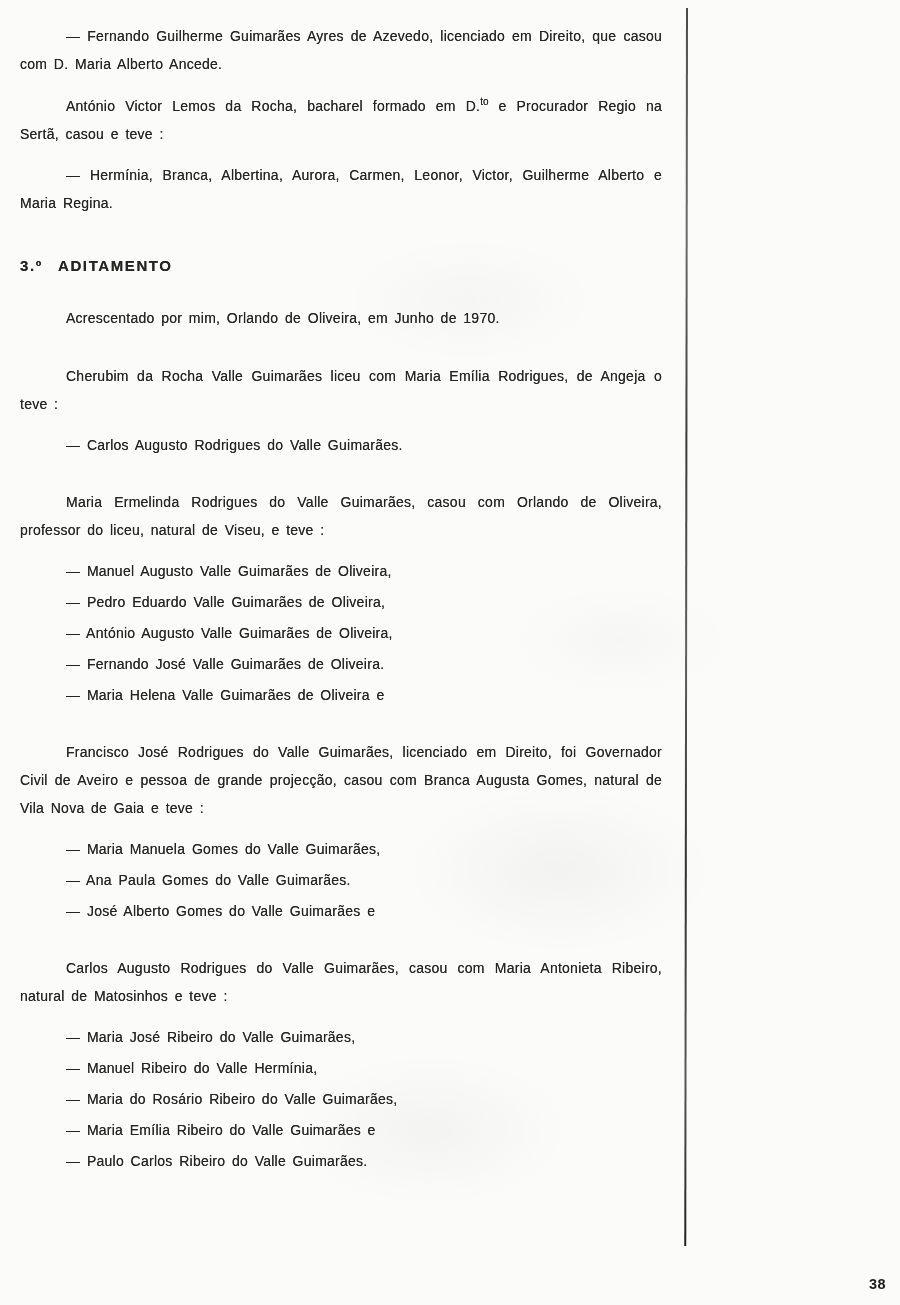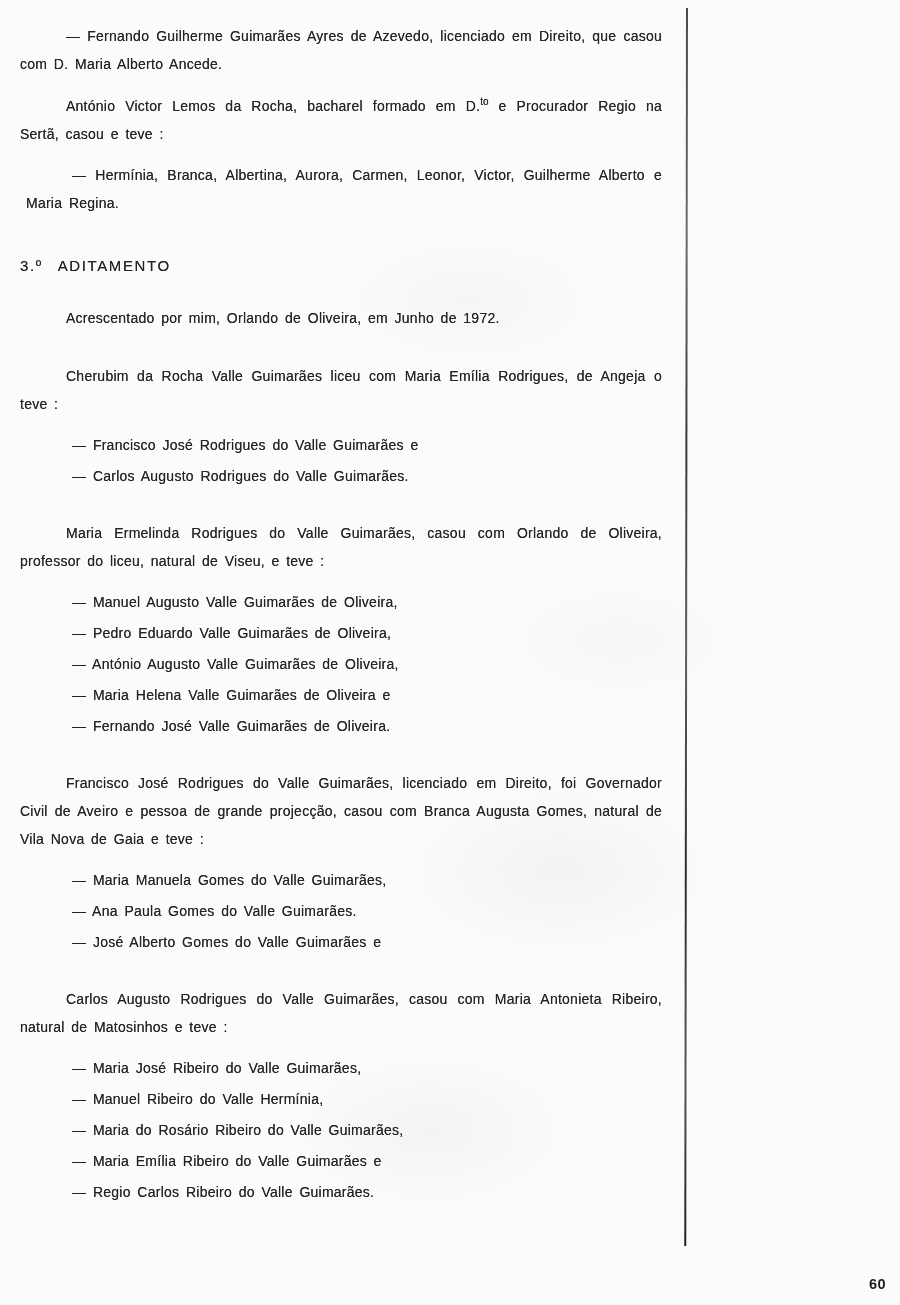--- a/index.html
+++ b/index.html
@@ -45,28 +45,28 @@
     letter-spacing: 0.25px;
     text-shadow: 0 0 0.5px rgba(36,36,36,0.75);
   }
   .content sup {
     font-size: 10px;
     line-height: 0;
     vertical-align: 6px;
     letter-spacing: 0;
   }
   .paragraph { margin-top: 30px !important; }
-  .list { margin-top: 13px; margin-left: 6px; }
+  .list { margin-top: 13px; }
   .list + .paragraph { margin-top: 29px !important; }
   .continuation + .paragraph { margin-top: 14px !important; }
   .heading {
     margin-top: 35px !important;
     text-align: center !important;
     text-indent: 0 !important;
-    font-weight: normal;
+    font-weight: bold;
     font-size: 15px !important;
     letter-spacing: 1.6px !important;
     word-spacing: 10px !important;
   }
   .heading + .paragraph { margin-top: 24px !important; }
   .list-item + .list-item { margin-top: 3px; }
   .fold-line {
     position: absolute;
     left: 686px;
     top: 8px;
@@ -95,46 +95,45 @@
   <div class="scan-texture"></div>
 
   <section class="content">
 
   <p class="continuation">— Fernando Guilherme Guimarães Ayres de Azevedo, licenciado em Direito, que casou com D. Maria Alberto Ancede.</p>
       <p class="paragraph">António Victor Lemos da Rocha, bacharel formado em D.<sup>to</sup> e Procurador Regio na Sertã, casou e teve :</p>
       <div class="list">
         <p class="list-item">— Hermínia, Branca, Albertina, Aurora, Carmen, Leonor, Victor, Guilherme Alberto e Maria Regina.</p>
       </div>
       <p class="heading">3.º ADITAMENTO</p>
-      <p class="paragraph">Acrescentado por mim, Orlando de Oliveira, em Junho de 1972.</p>
+      <p class="paragraph">Acrescentado por mim, Orlando de Oliveira, em Junho de 1970.</p>
       <p class="paragraph">Cherubim da Rocha Valle Guimarães liceu com Maria Emília Rodrigues, de Angeja o teve :</p>
       <div class="list">
-        <p class="list-item">— Francisco José Rodrigues do Valle Guimarães e</p>
         <p class="list-item">— Carlos Augusto Rodrigues do Valle Guimarães.</p>
       </div>
       <p class="paragraph">Maria Ermelinda Rodrigues do Valle Guimarães, casou com Orlando de Oliveira, professor do liceu, natural de Viseu, e teve :</p>
       <div class="list">
         <p class="list-item">— Manuel Augusto Valle Guimarães de Oliveira,</p>
         <p class="list-item">— Pedro Eduardo Valle Guimarães de Oliveira,</p>
         <p class="list-item">— António Augusto Valle Guimarães de Oliveira,</p>
+        <p class="list-item">— Fernando José Valle Guimarães de Oliveira.</p>
         <p class="list-item">— Maria Helena Valle Guimarães de Oliveira e</p>
-        <p class="list-item">— Fernando José Valle Guimarães de Oliveira.</p>
       </div>
       <p class="paragraph">Francisco José Rodrigues do Valle Guimarães, licenciado em Direito, foi Governador Civil de Aveiro e pessoa de grande projecção, casou com Branca Augusta Gomes, natural de Vila Nova de Gaia e teve :</p>
       <div class="list">
         <p class="list-item">— Maria Manuela Gomes do Valle Guimarães,</p>
         <p class="list-item">— Ana Paula Gomes do Valle Guimarães.</p>
         <p class="list-item">— José Alberto Gomes do Valle Guimarães e</p>
       </div>
       <p class="paragraph">Carlos Augusto Rodrigues do Valle Guimarães, casou com Maria Antonieta Ribeiro, natural de Matosinhos e teve :</p>
       <div class="list">
         <p class="list-item">— Maria José Ribeiro do Valle Guimarães,</p>
         <p class="list-item">— Manuel Ribeiro do Valle Hermínia,</p>
         <p class="list-item">— Maria do Rosário Ribeiro do Valle Guimarães,</p>
         <p class="list-item">— Maria Emília Ribeiro do Valle Guimarães e</p>
-        <p class="list-item">— Regio Carlos Ribeiro do Valle Guimarães.</p>
+        <p class="list-item">— Paulo Carlos Ribeiro do Valle Guimarães.</p>
       </div>
     </section>
 
   <div class="fold-line"></div>
 
-  <div class="page-number">60</div>
+  <div class="page-number">38</div>
 </main>
 
 </body></html>

